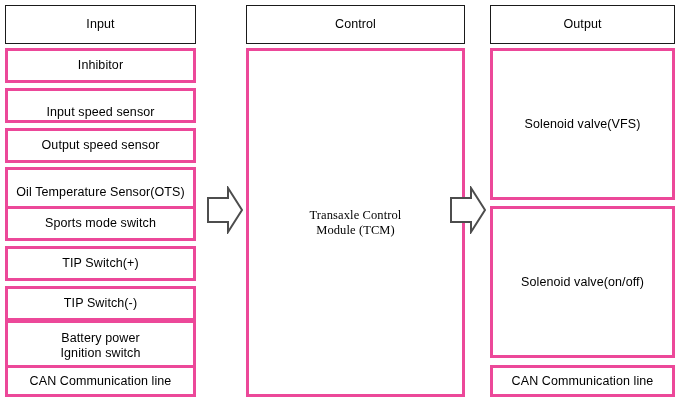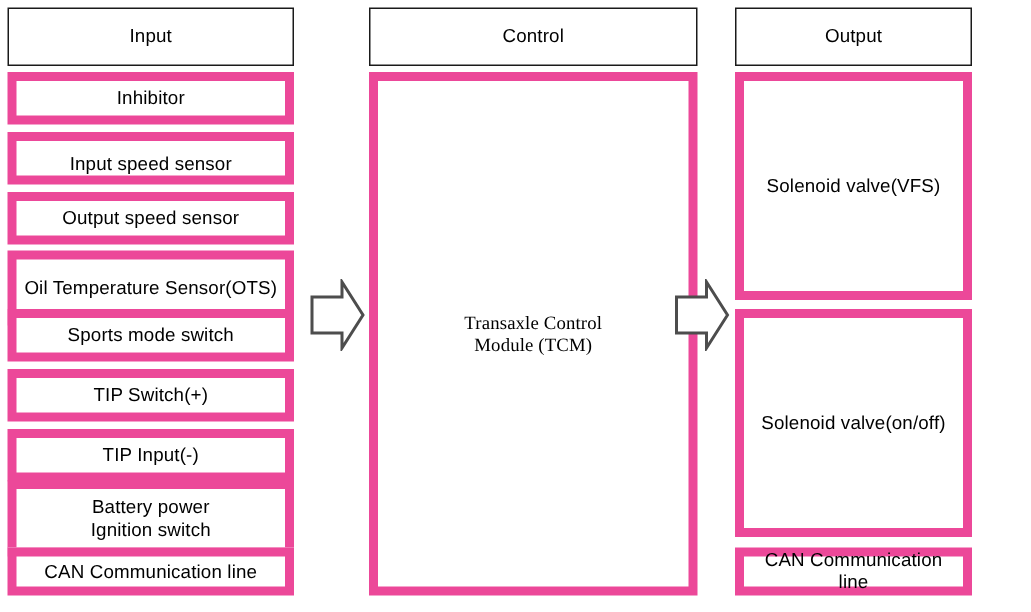--- a/index.html
+++ b/index.html
@@ -18,21 +18,21 @@
     height: 408px;
     background: #ffffff;
     overflow: hidden;
   }
 
   
   .box {
     position: absolute;
     box-sizing: border-box;
     background: #ffffff;
-    border: 6px solid #ec4899;
+    border: 3px solid #ec4899;
     display: flex;
     align-items: center;
     justify-content: center;
     text-align: center;
     color: #000000;
     font-size: 12.5px;
     line-height: 15px;
     letter-spacing: 0.1px;
   }
   
@@ -41,21 +41,21 @@
   }
   .box .label {
     display: block;
     white-space: pre-line;
     padding: 0 4px;
   }
 
   
   .col-input   .box { left: 5px;   width: 191px; }
   .col-control .box { left: 246px; width: 219px; }
-  .col-output  .box { left: 490px; width: 158px; }
+  .col-output  .box { left: 490px; width: 185px; }
 
   
   .arrow {
     position: absolute;
     width: 38px;
     height: 48px;
   }
   .arrow svg { display: block; width: 100%; height: 100%; }
 </style>
 </head>
@@ -87,21 +87,21 @@
 
     <div class="box" style="top:206px; height:35px;">
       <span class="label">Sports mode switch</span>
     </div>
 
     <div class="box" style="top:246px; height:35px;">
       <span class="label">TIP Switch(+)</span>
     </div>
 
     <div class="box" style="top:286px; height:35px;">
-      <span class="label">TIP Input(-)</span>
+      <span class="label">TIP Switch(-)</span>
     </div>
 
     <div class="box" style="top:320px; height:51px;">
       <span class="label">Battery power
 Ignition switch</span>
     </div>
 
     <div class="box" style="top:365px; height:32px;">
       <span class="label">CAN Communication line</span>
     </div>

